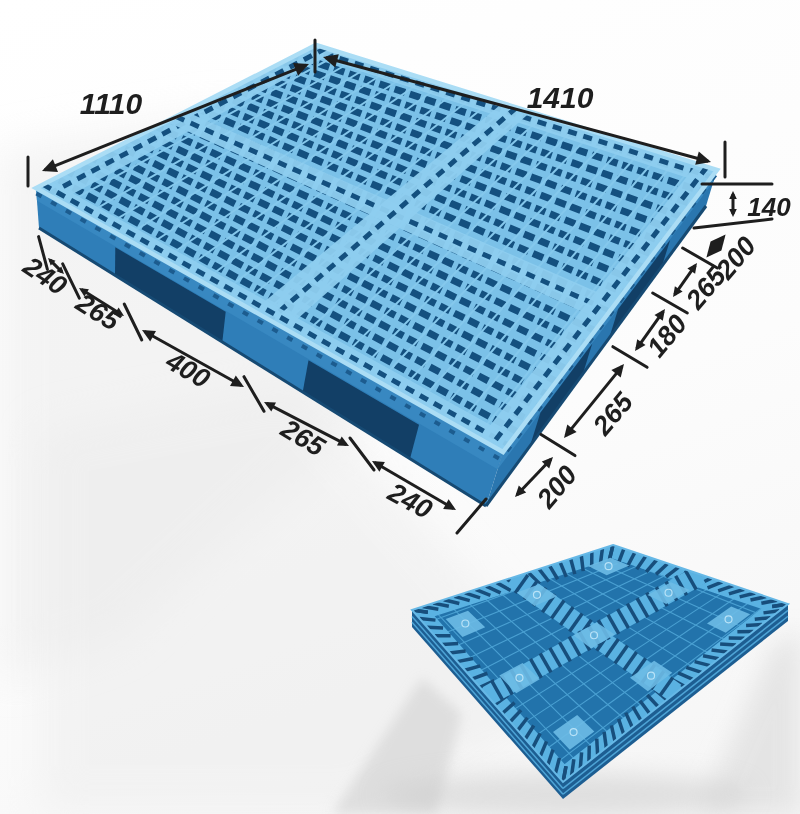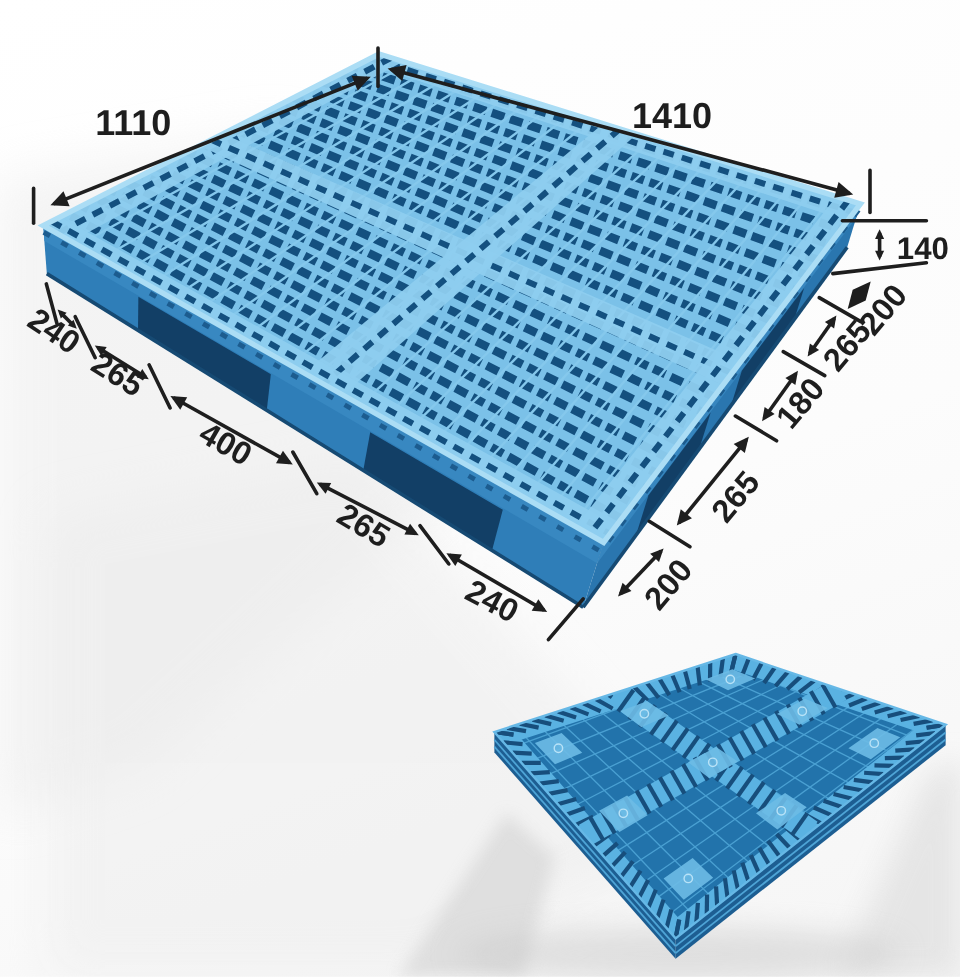--- a/index.html
+++ b/index.html
@@ -1,21 +1,21 @@
 <!DOCTYPE html>
 <html><head>
 <meta charset="utf-8">
 <style>
   html,body{margin:0;padding:0;}
   body{
     width:800px;height:814px;overflow:hidden;
     background:linear-gradient(160deg,#ffffff 0%,#fcfcfc 55%,#f5f5f5 100%);
     font-family:"Liberation Sans",sans-serif;
   }
-  .stage{position:relative;width:800px;height:686px;}
+  .stage{position:relative;width:800px;height:686px;font-style:italic;}
   svg{display:block;}
   text.dim{
     fill:#1e1e1e;
     font-family:"Liberation Sans","DejaVu Sans",sans-serif;
     font-weight:600;
     text-anchor:middle;
     dominant-baseline:central;
   }
   text.dim-big{font-size:30px;}
   text.dim-mid{font-size:27px;}

